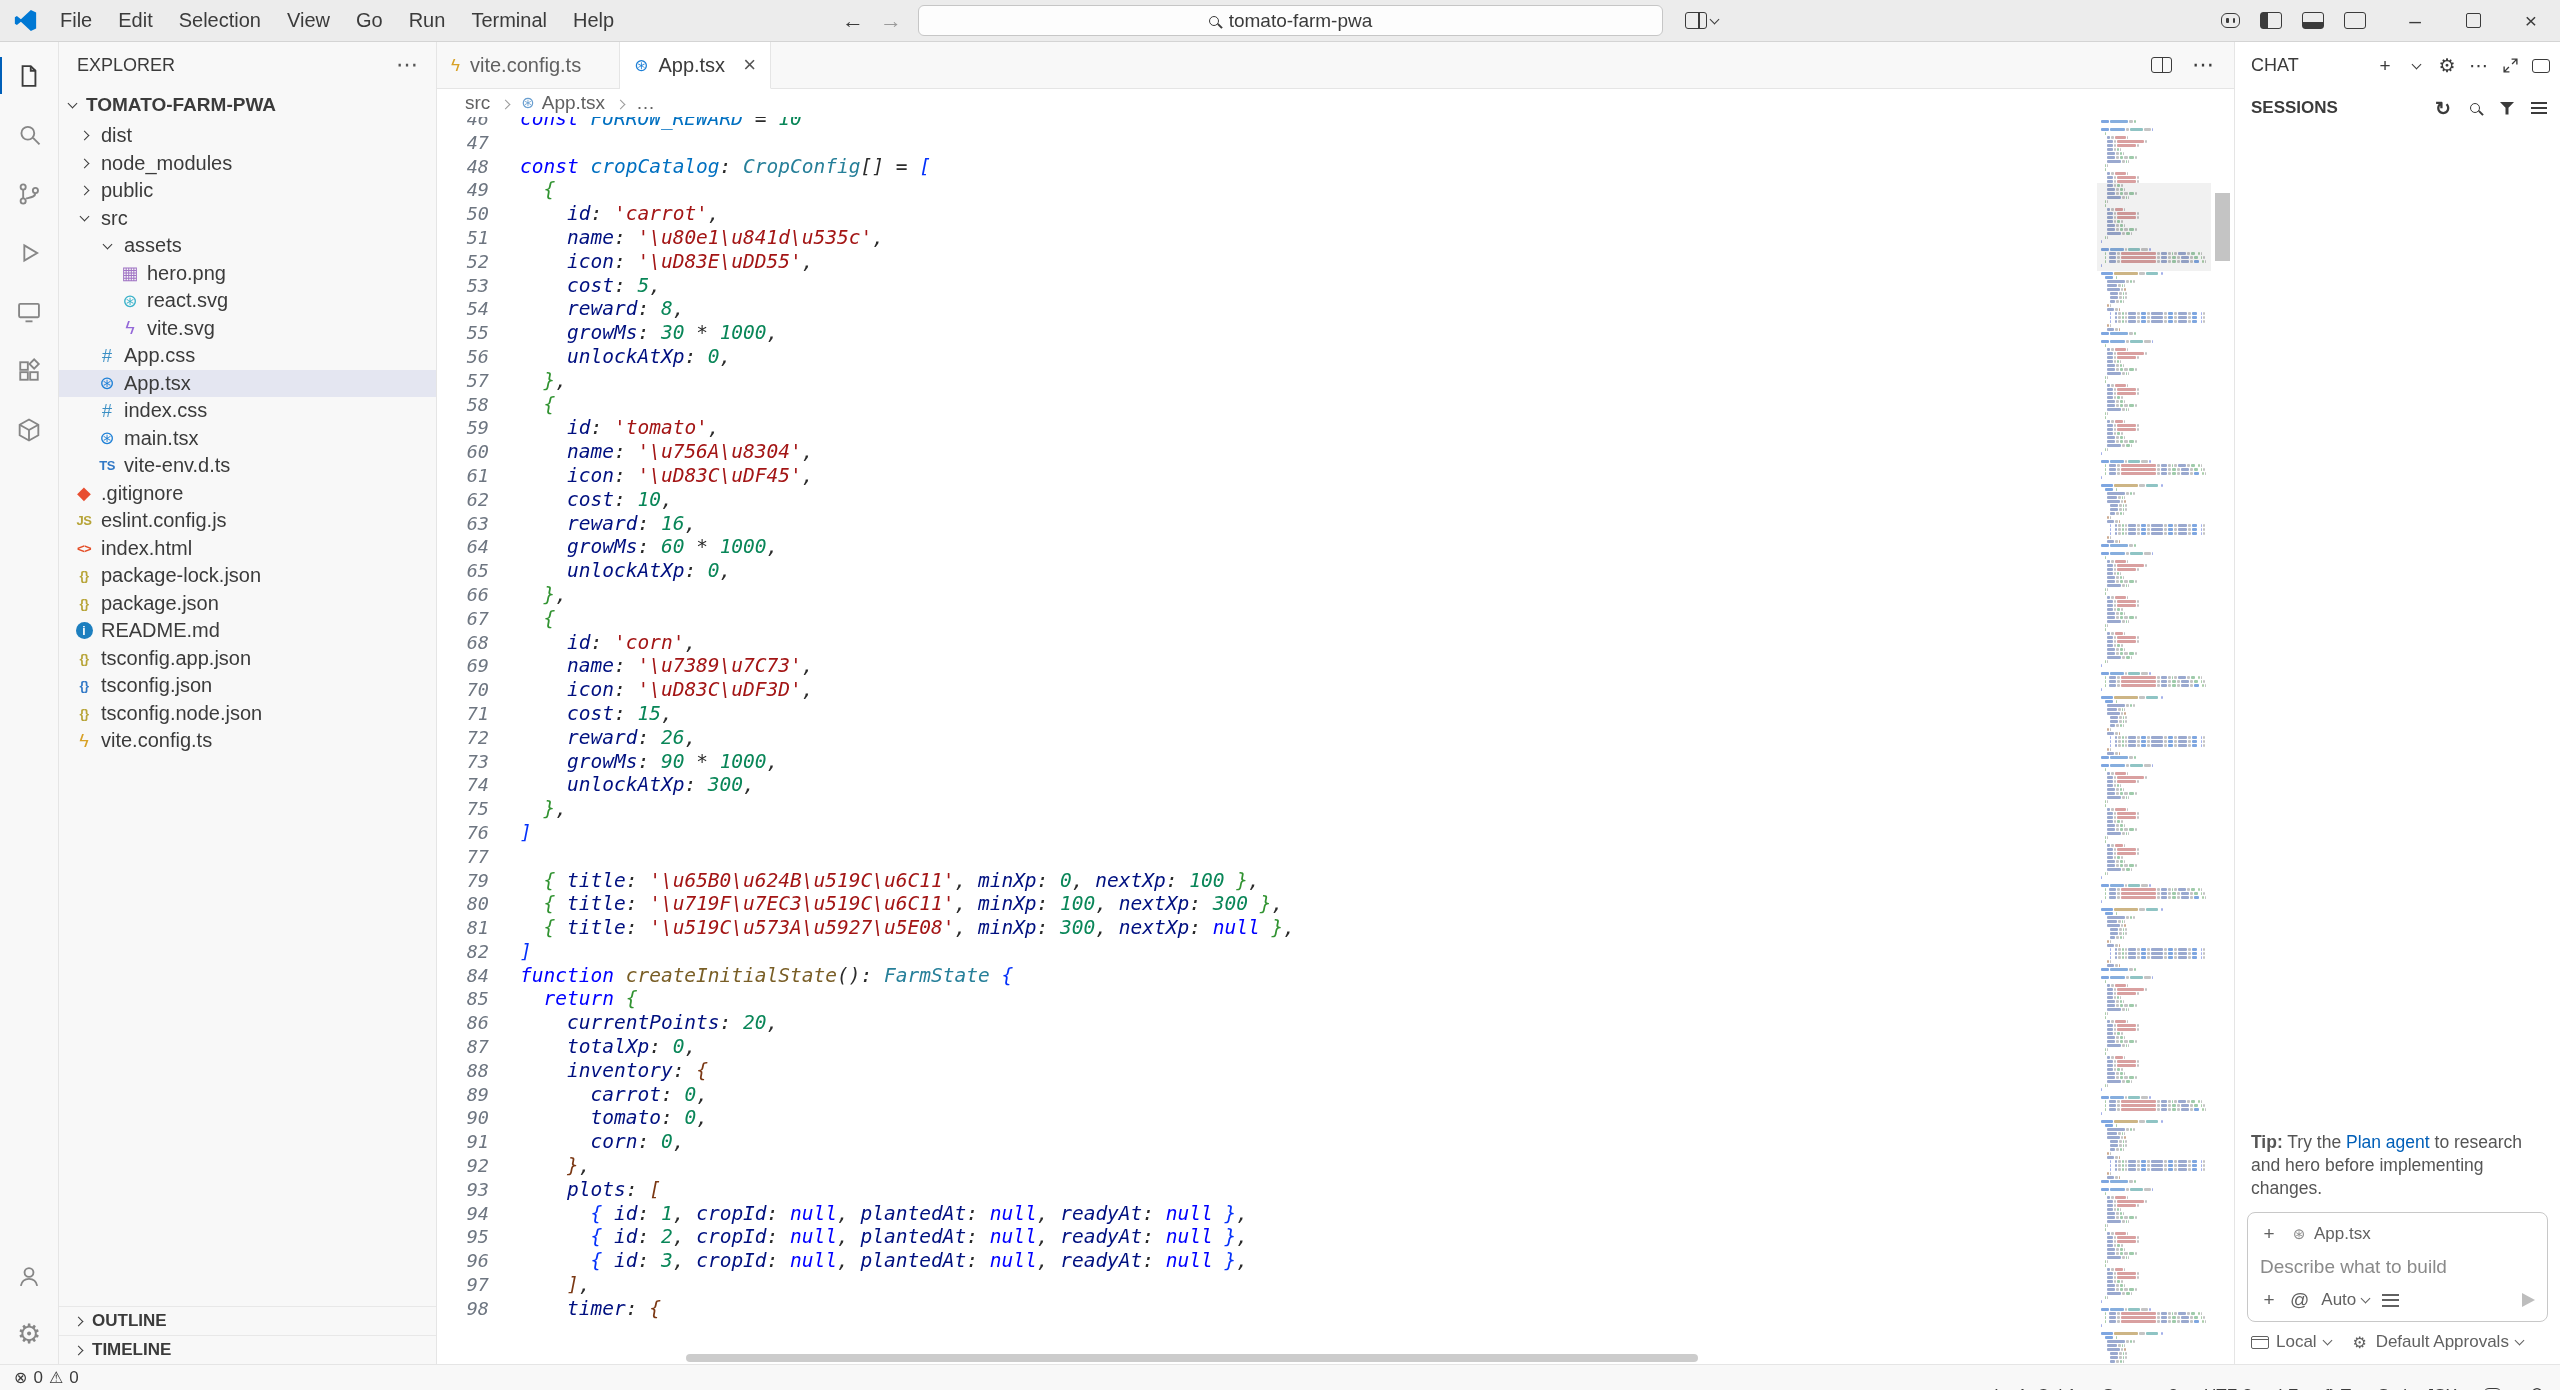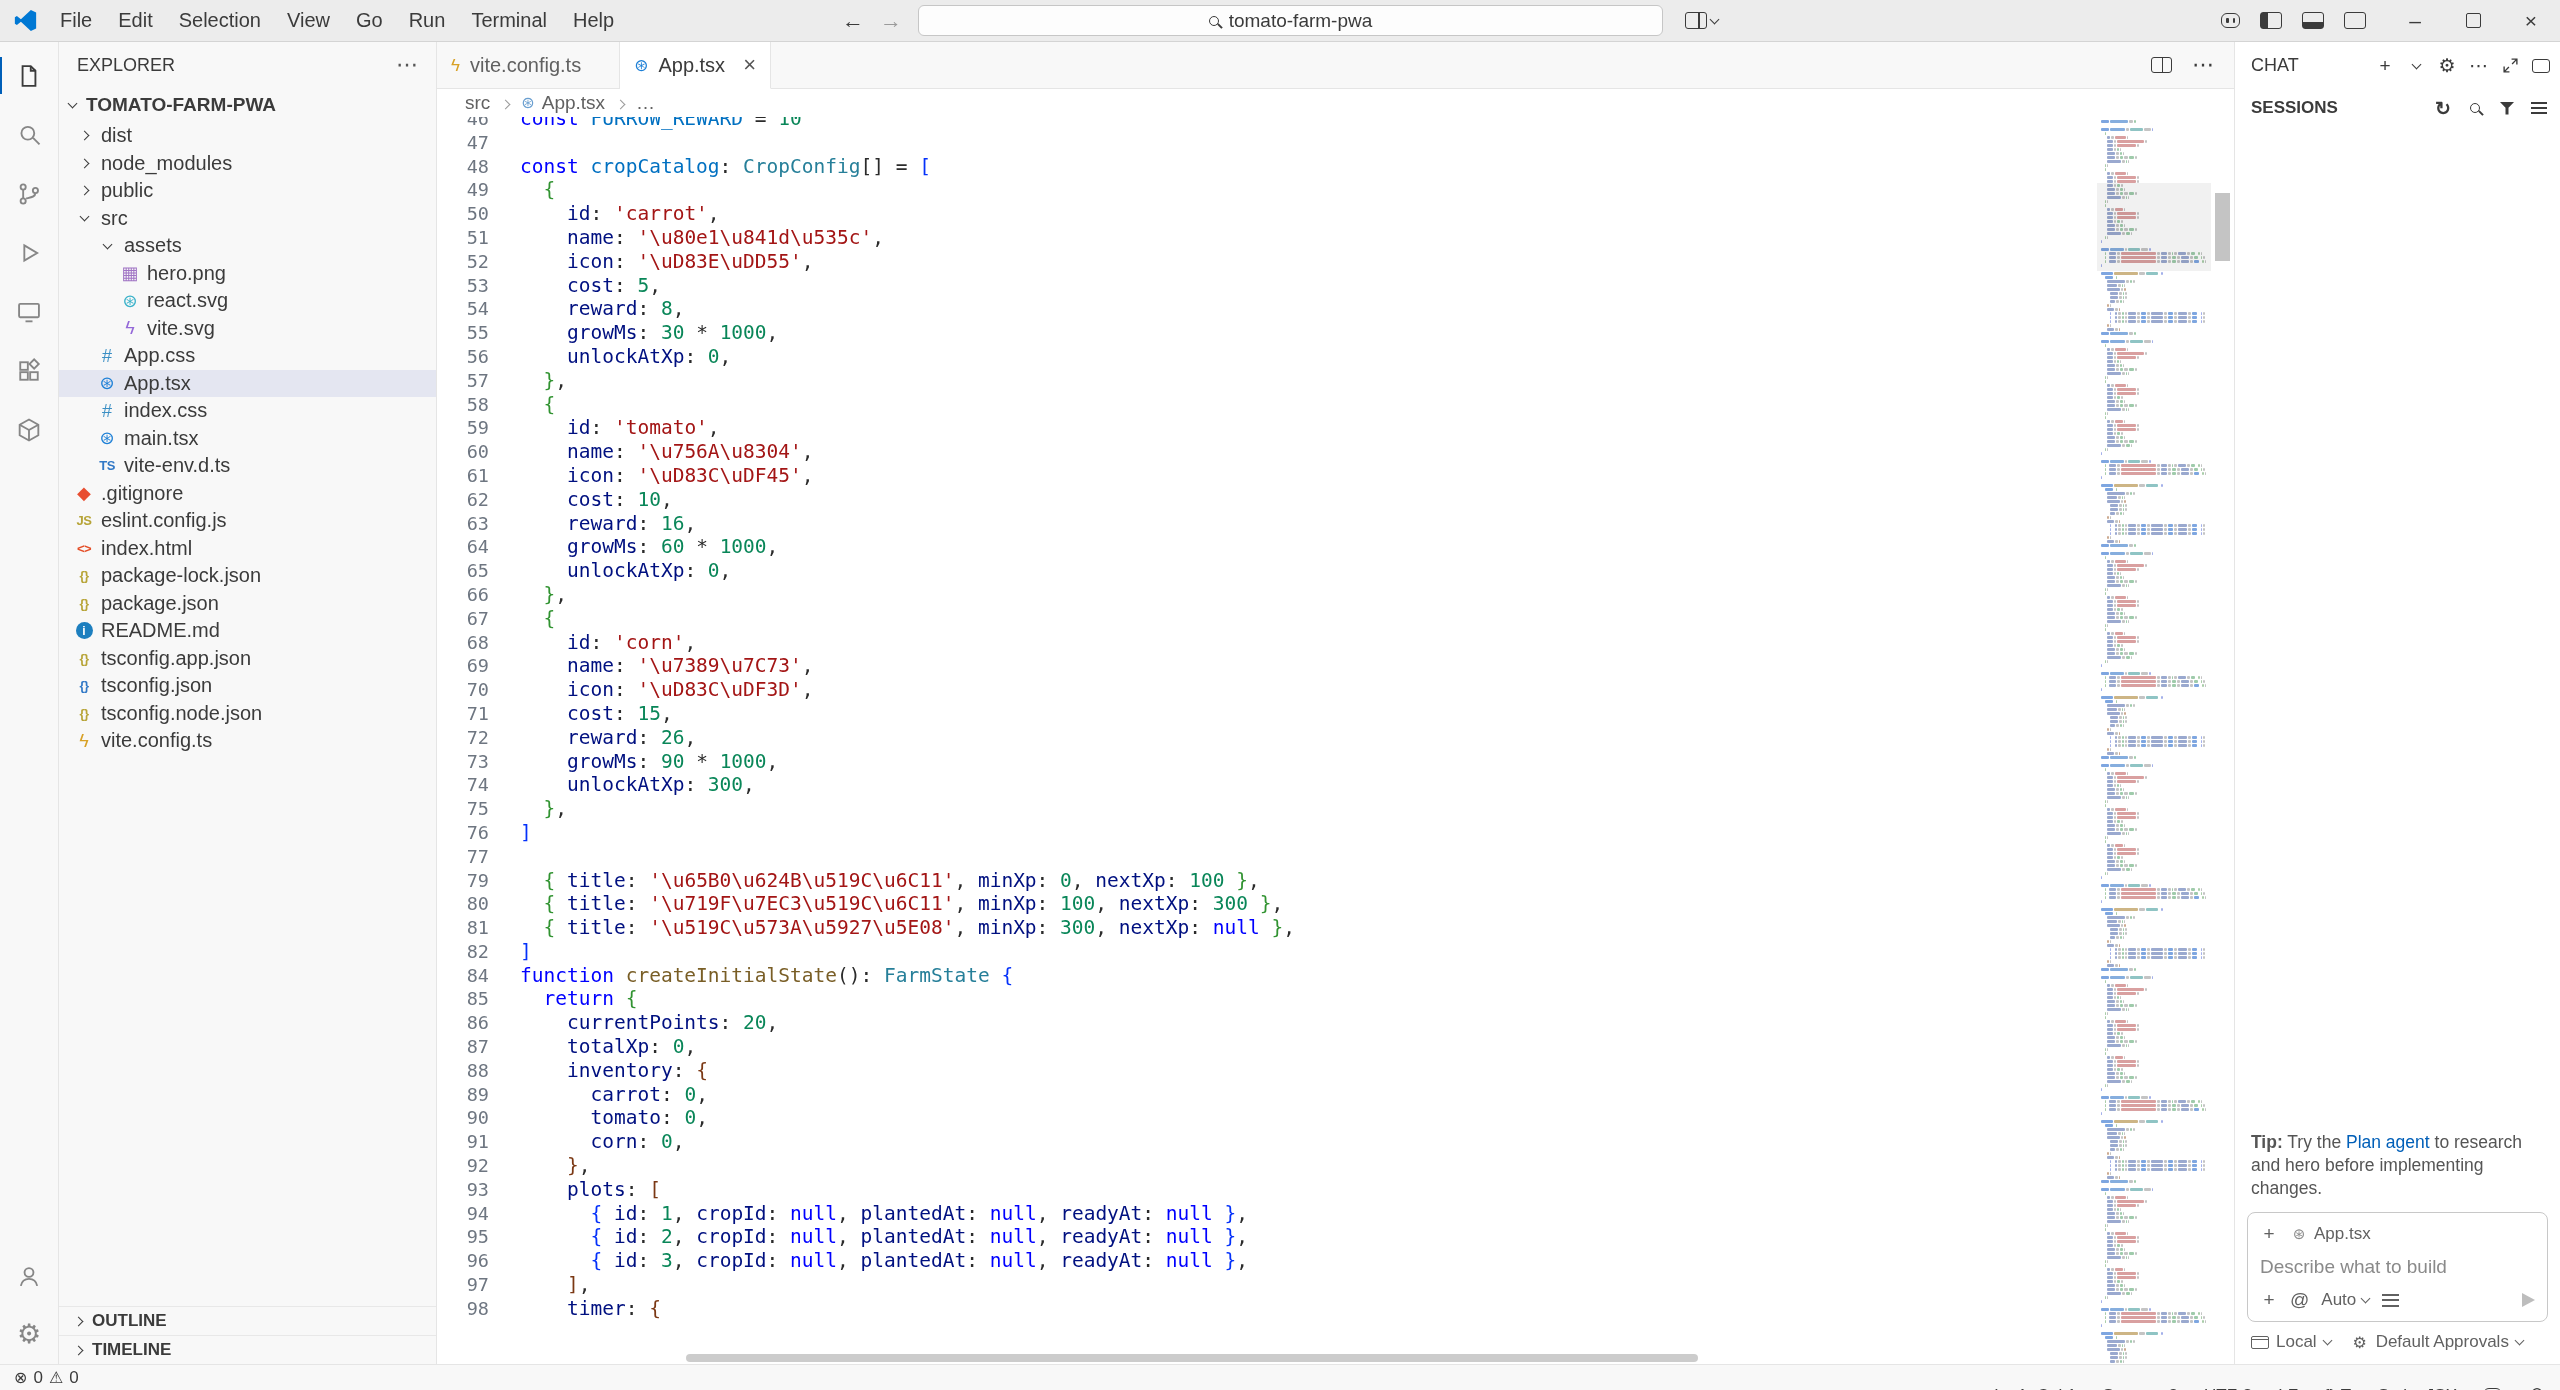--- a/index.html
+++ b/index.html
@@ -73,21 +73,21 @@
   .tab-close-spacer { width:14px; }
   .tabbar-actions { margin-left:auto; display:flex; align-items:center; gap:20px; padding:0 20px; color:#3b3b3b; }
   .ic-split { width:21px; height:16px; border:1.7px solid #3b3b3b; border-radius:3px; position:relative; display:inline-block; }
   .ic-split::after { content:""; position:absolute; left:50%; top:0; bottom:0; width:1.7px; background:#3b3b3b; }
   .more-dots { font-size:22px; }
 
   .breadcrumb { height:28px; display:flex; align-items:center; gap:12px; padding-left:28px; font-size:19px; color:#616161; }
   .crumb { display:flex; align-items:center; gap:7px; cursor:pointer; }
   .bc-sep { color:#9a9a9a; margin-top:2px; }
 
-  .editor-body { flex:1; min-height:0; display:flex; position:relative; }
+  .editor-body { flex:1; min-height:0; display:flex; position:relative;font-style:italic; }
   .code-scroll { flex:1; min-width:0; overflow:hidden; }
   .code { margin-top:-10px; }
   .cline { height:23.8px; line-height:23.8px; white-space:pre; font-family:"DejaVu Sans Mono",monospace; font-size:19.5px; }
   .lnum { display:inline-block; width:52px; text-align:right; color:#6e7681; font-size:18.5px; margin-right:31px; }
   .tok-k{color:#0000ff} .tok-t{color:#267f99} .tok-v{color:#0070c1} .tok-p{color:#001080}
   .tok-s{color:#a31515} .tok-n{color:#098658} .tok-f{color:#795e26} .tok-d{color:#2b2b2b}
   .tok-b1{color:#0431fa} .tok-b2{color:#319331} .tok-b3{color:#7b3814}
 
   .minimap { width:114px; min-width:114px; position:relative; overflow:hidden; padding:3px 2px 0 4px; }
   .mm-viewport { position:absolute; left:0; right:0; top:66px; height:88px; background:rgba(0,0,0,0.055); }

